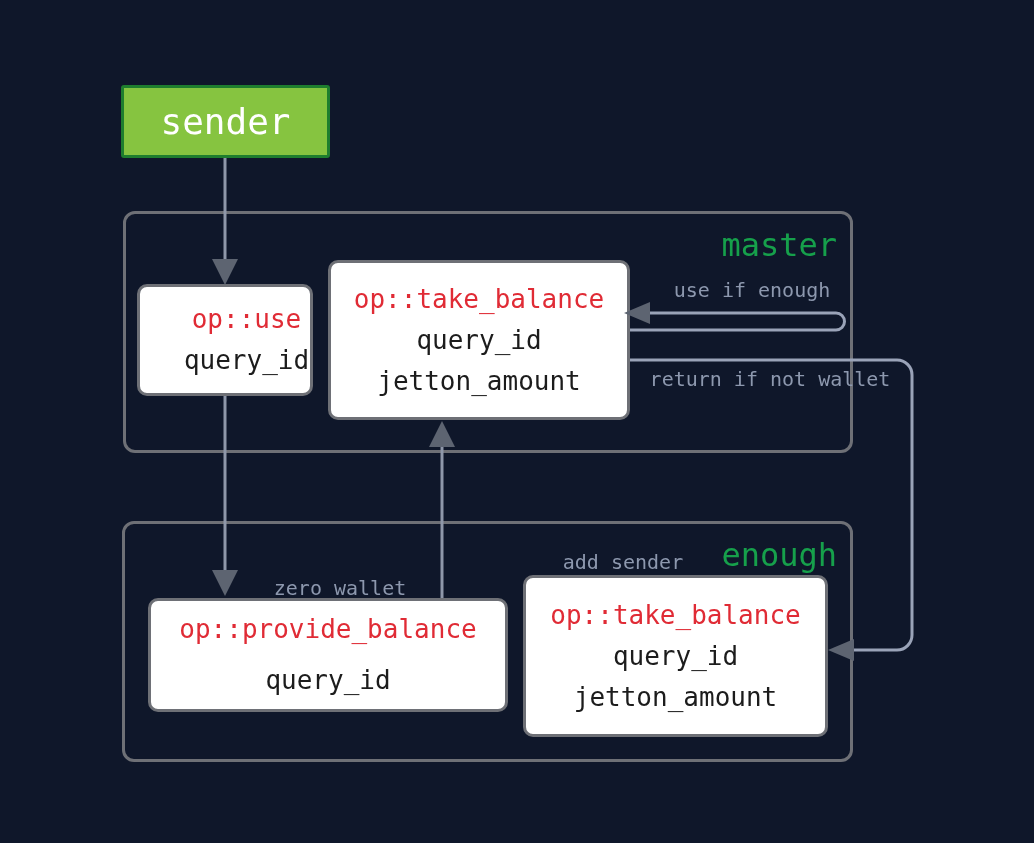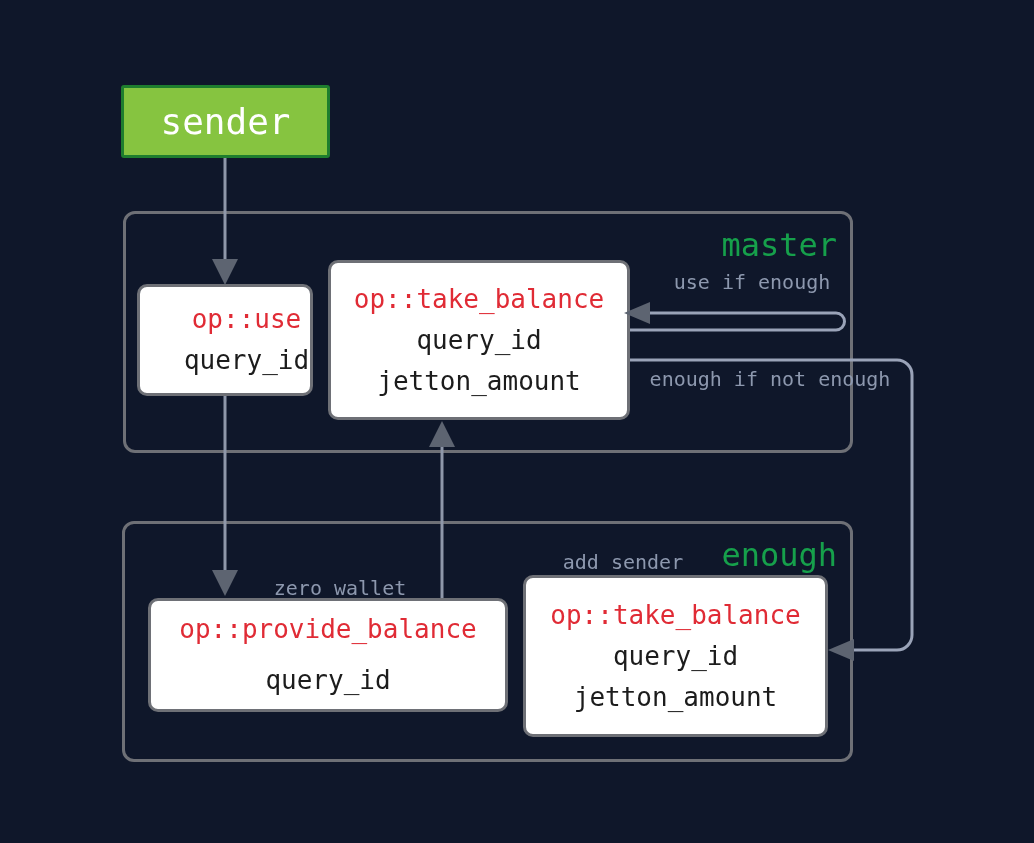--- a/index.html
+++ b/index.html
@@ -51,21 +51,21 @@
   .head{fill:#5d6471;stroke:none;}
 
   
   #master{left:123px;top:211px;width:730px;height:242px;}
   #wallet{left:122px;top:521px;width:731px;height:241px;}
   #node-op-use{left:137px;top:284px;width:176px;height:112px;padding-left:43px;}
   #node-master-take{left:328px;top:260px;width:302px;height:160px;}
   #node-provide{left:148px;top:598px;width:360px;height:114px;gap:22px;}
   #node-wallet-take{left:523px;top:575px;width:305px;height:162px;}
 
-  #label-use-if-enough{left:752px;top:270px;}
+  #label-use-if-enough{left:752px;top:278px;}
   #label-return-if-not-enough{left:770px;top:367px;}
   #label-zero-balance{left:340px;top:576px;}
   #label-add-balance{left:623px;top:550px;}
 </style>
 </head>
 <body>
 
 <div class="canvas">
 
   <div class="sender">
@@ -96,21 +96,21 @@
     <span class="param">query_id</span>
   </div>
 
   <div class="node" id="node-wallet-take">
     <span class="title">op::take_balance</span>
     <span class="param">query_id</span>
     <span class="param">jetton_amount</span>
   </div>
 
   <div class="edge-label" id="label-use-if-enough">use if enough</div>
-  <div class="edge-label" id="label-return-if-not-enough">enough if not enough</div>
+  <div class="edge-label" id="label-return-if-not-enough">return if not wallet</div>
   <div class="edge-label" id="label-zero-balance">zero wallet</div>
   <div class="edge-label" id="label-add-balance">add sender</div>
 
   <svg class="edges" width="1034" height="843" viewBox="0 0 1034 843">
 
     <g>
       <path class="line-dark" d="M225 158 V259"></path>
       <polygon class="head" points="212,259 238,259 225,285"></polygon>
     </g>
 

